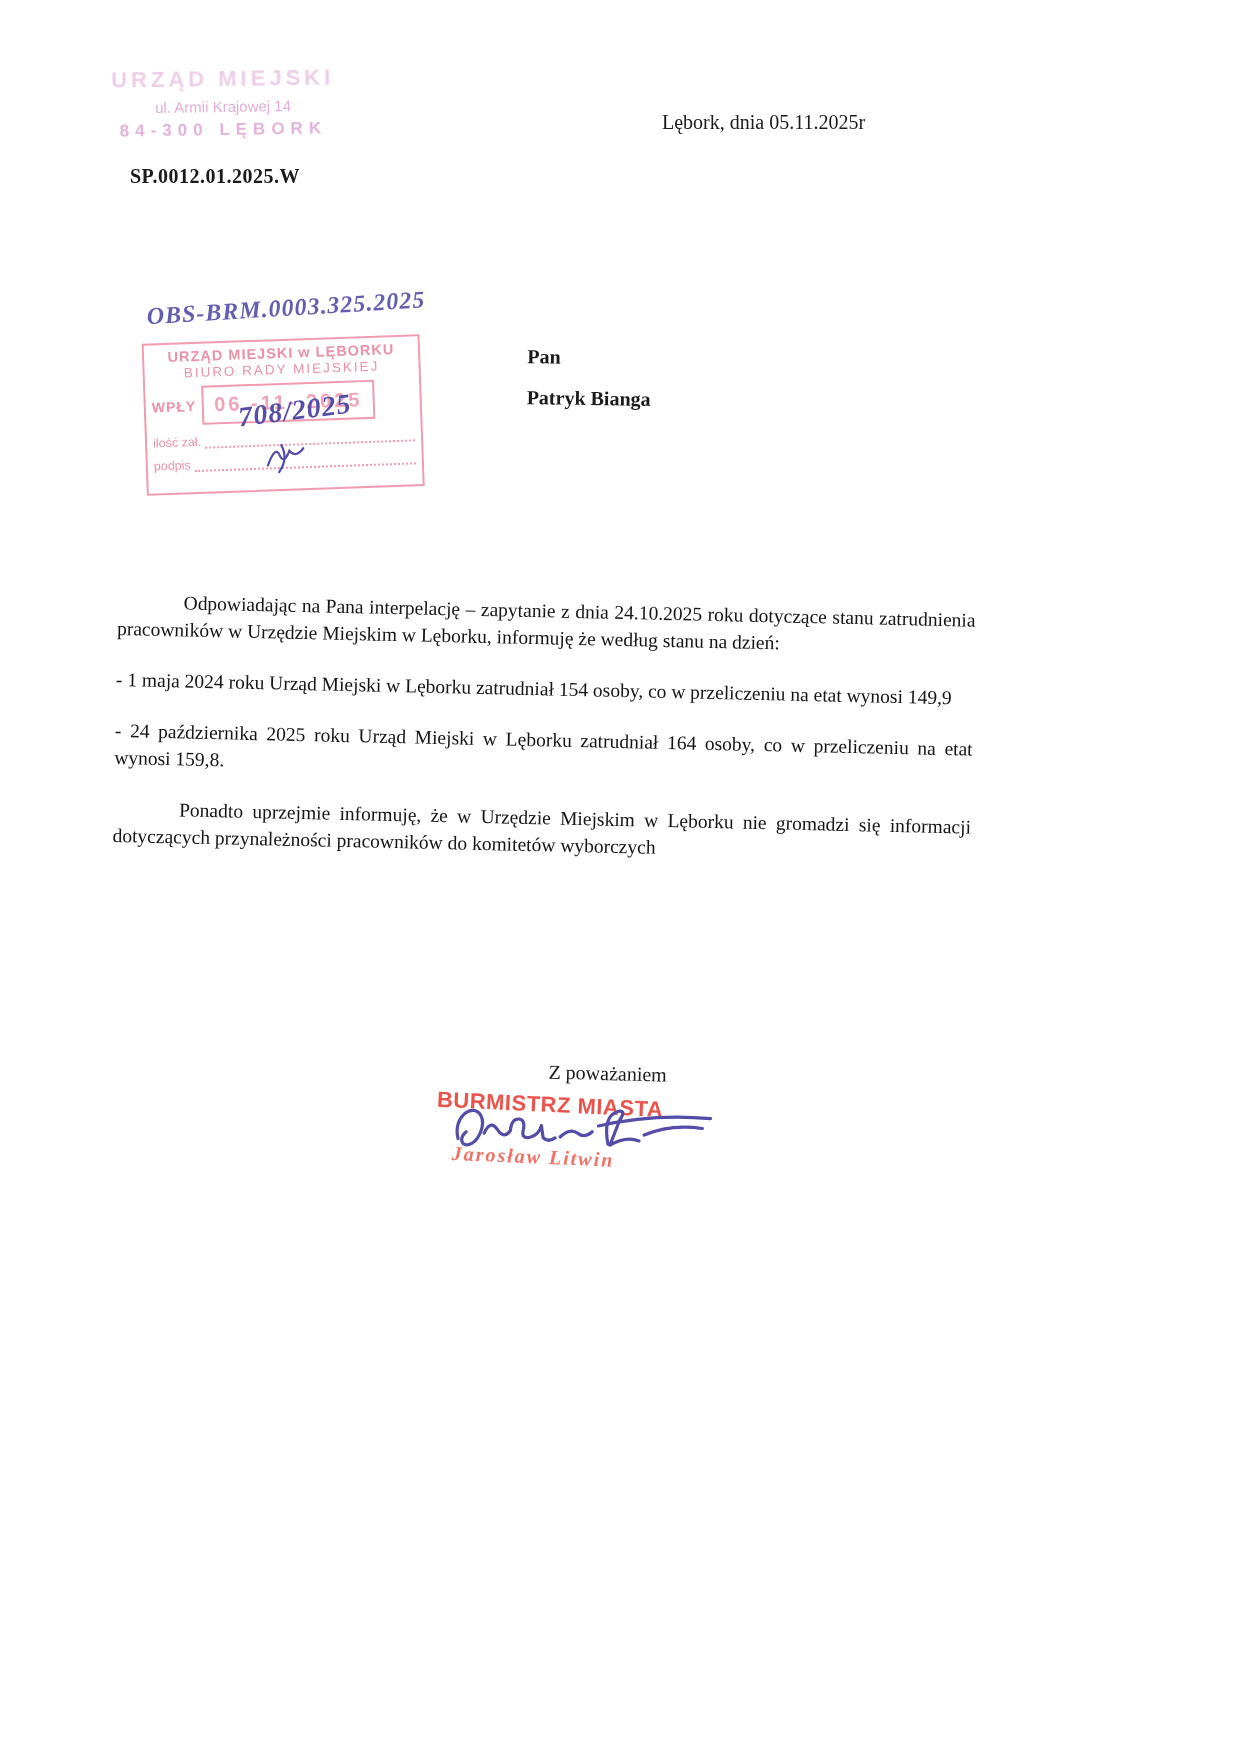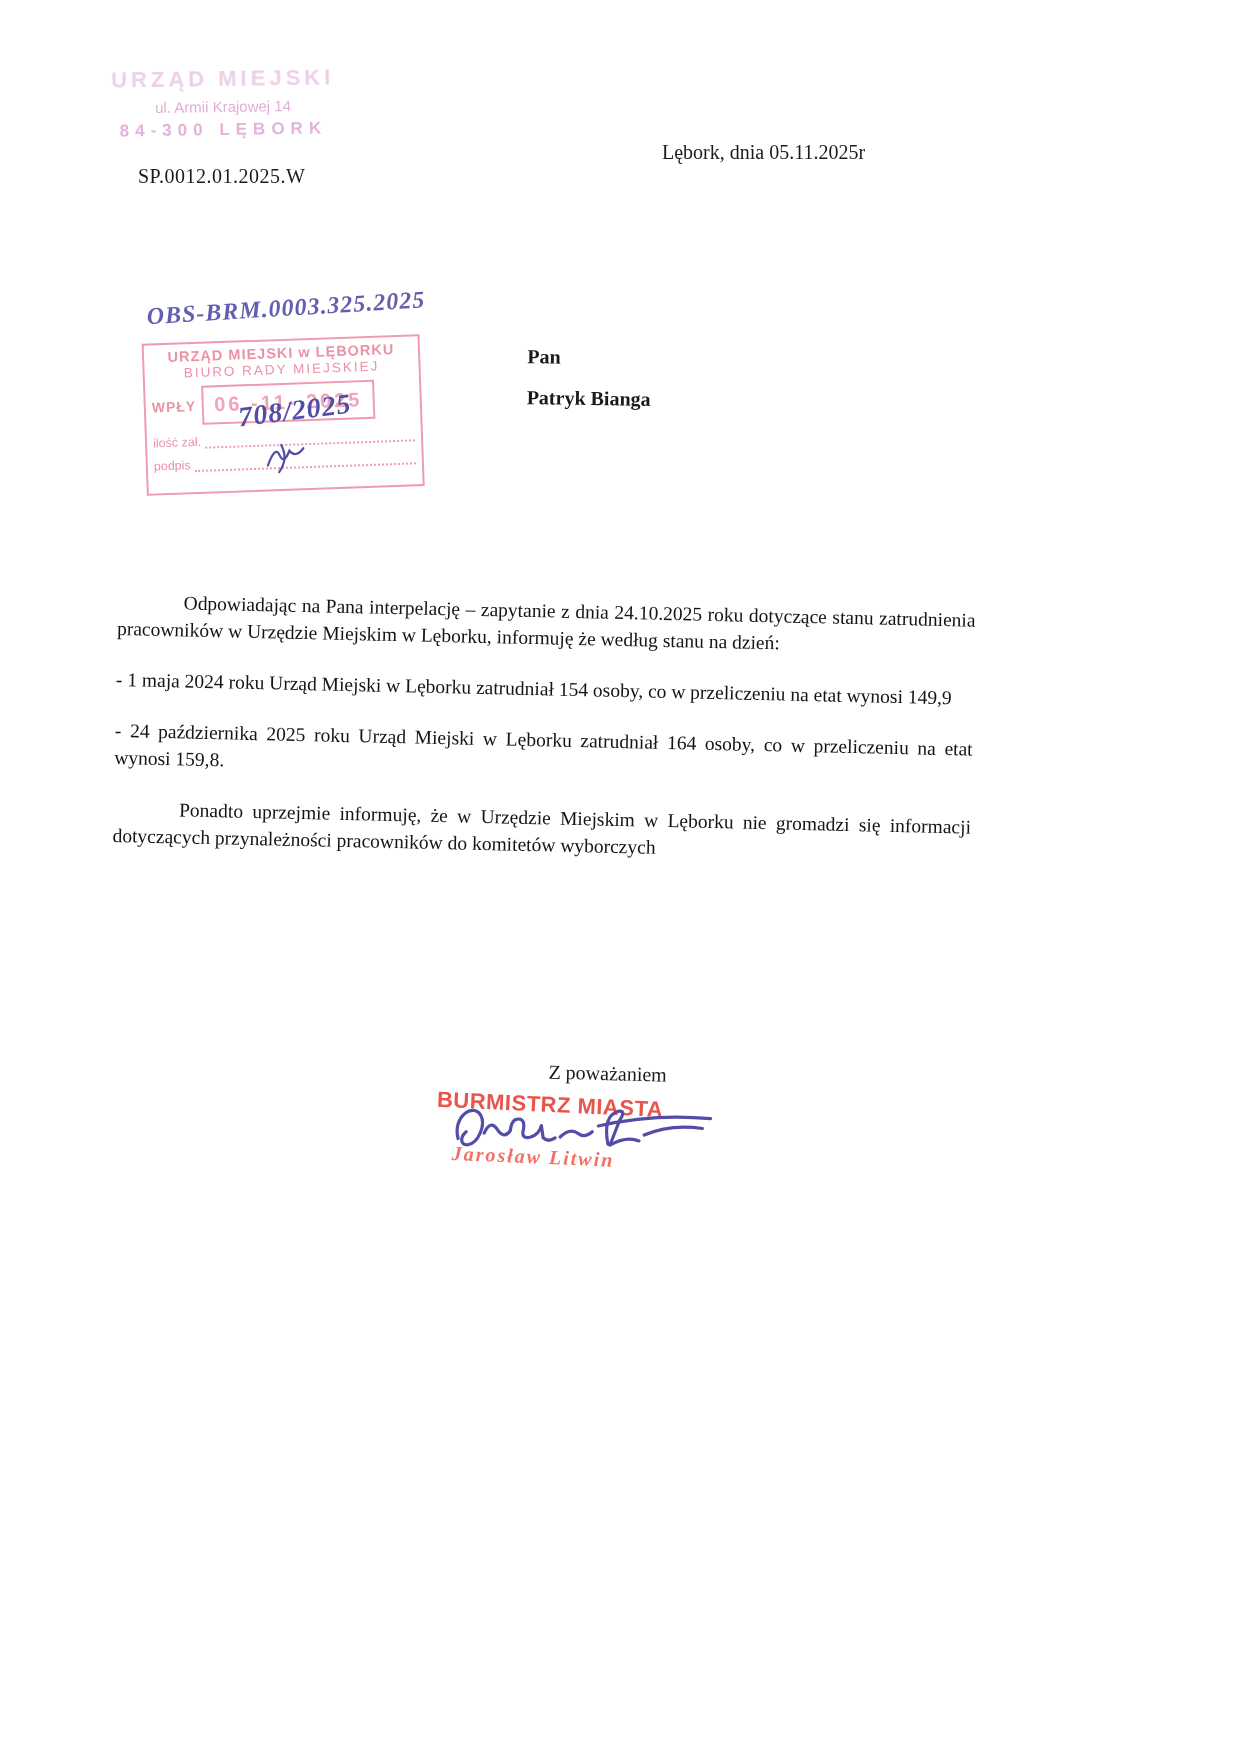--- a/index.html
+++ b/index.html
@@ -15,22 +15,22 @@
     left:103px;top:66px;width:240px;text-align:center;
     font-family:"Liberation Sans","DejaVu Sans",sans-serif;
     transform:rotate(-0.8deg);
     color:#d893cb;
   }
   .sender-stamp .l1{font-size:22px;font-weight:bold;letter-spacing:4px;opacity:.45;filter:blur(.4px);}
   .sender-stamp .l2{font-size:15px;margin-top:6px;opacity:.75;}
   .sender-stamp .l3{font-size:17px;font-weight:bold;letter-spacing:6px;margin-top:5px;opacity:.7;}
 
   
-  .dateline{left:662px;top:141px;font-size:20px;}
-  .reference{left:138px;top:165px;font-size:20px;letter-spacing:.5px;}
+  .dateline{left:662px;top:111px;font-size:20px;}
+  .reference{left:130px;top:165px;font-size:20px;letter-spacing:.5px;font-weight:bold;}
 
   
   .registry{left:136px;top:298px;width:300px;transform:rotate(-2deg);transform-origin:top left;}
   .hand{font-style:italic;color:#534da8;}
   .case-number{
     position:absolute;left:10px;top:2px;font-size:24px;letter-spacing:1px;
     transform:rotate(-1.5deg);white-space:nowrap;font-weight:bold;opacity:.9;
   }
   .stamp-box{
     position:absolute;left:4px;top:46px;width:262px;height:142px;

